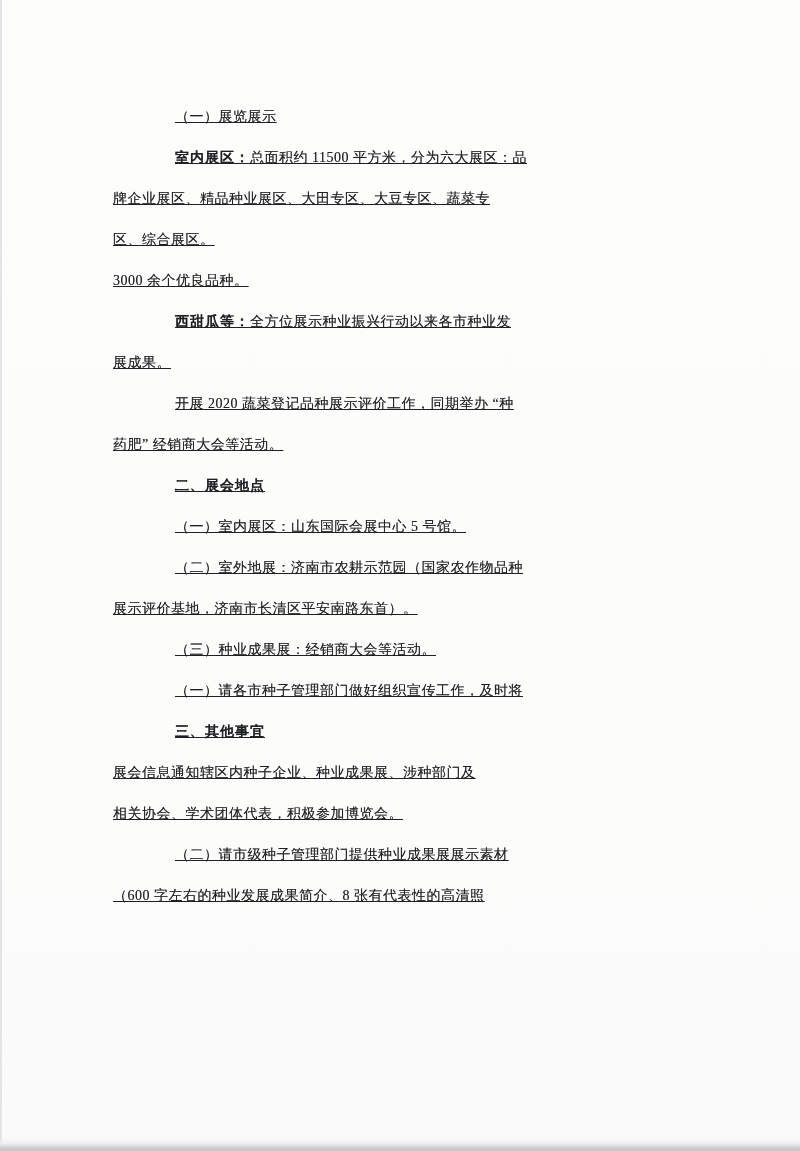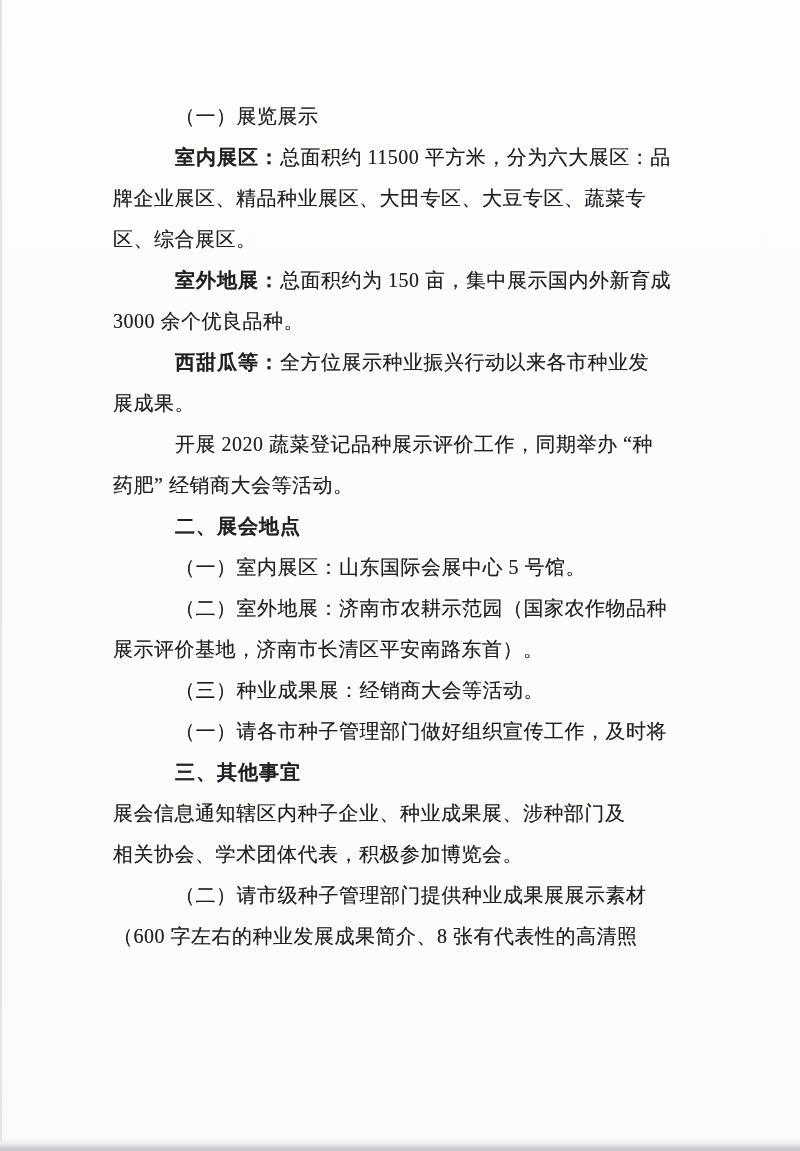--- a/index.html
+++ b/index.html
@@ -28,25 +28,26 @@
     position: absolute;
     left: 0; bottom: 0;
     width: 100%; height: 13px;
     background: linear-gradient(180deg, rgba(236,238,238,0) 0%, #eceeee 45%, #c9cccf 80%, #c5c8cb 100%);
   }
   .doc-body {
     position: absolute;
     left: 113px;
     top: 96px;
     width: 600px;
-    font-size: 20px;
+    font-size: 14px;
     line-height: 41px;
     letter-spacing: 0.5px;
     color: #1f2023;
     text-shadow: 0 0 0.5px rgba(30,30,35,0.55);
+    text-decoration: underline;
   }
   .line {
     white-space: nowrap;
     height: 41px;
   }
   .line.indent {
     padding-left: 62px;
   }
   .seg { font-weight: 400; }
   .seg.bold {
@@ -58,21 +59,20 @@
 </head>
 <body>
 
 <div class="page">
   <div class="page-left-edge"></div>
   <div class="doc-body">
       <div class="line indent"><span class="seg">（一）展览展示</span></div>
       <div class="line indent"><span class="seg bold">室内展区：</span><span class="seg">总面积约 11500 平方米，分为六大展区：品</span></div>
       <div class="line"><span class="seg">牌企业展区、精品种业展区、大田专区、大豆专区、蔬菜专</span></div>
       <div class="line"><span class="seg">区、综合展区。</span></div>
-      <div class="line indent"><span class="seg bold">室外地展：</span><span class="seg">总面积约为 150 亩，集中展示国内外新育成</span></div>
       <div class="line"><span class="seg">3000 余个优良品种。</span></div>
       <div class="line indent"><span class="seg bold">西甜瓜等：</span><span class="seg">全方位展示种业振兴行动以来各市种业发</span></div>
       <div class="line"><span class="seg">展成果。</span></div>
       <div class="line indent"><span class="seg">开展 2020 蔬菜登记品种展示评价工作，同期举办  “种</span></div>
       <div class="line"><span class="seg">药肥” 经销商大会等活动。</span></div>
       <div class="line indent"><span class="seg bold">二、展会地点</span></div>
       <div class="line indent"><span class="seg">（一）室内展区：山东国际会展中心 5 号馆。</span></div>
       <div class="line indent"><span class="seg">（二）室外地展：济南市农耕示范园（国家农作物品种</span></div>
       <div class="line"><span class="seg">展示评价基地，济南市长清区平安南路东首）。</span></div>
       <div class="line indent"><span class="seg">（三）种业成果展：经销商大会等活动。</span></div>

